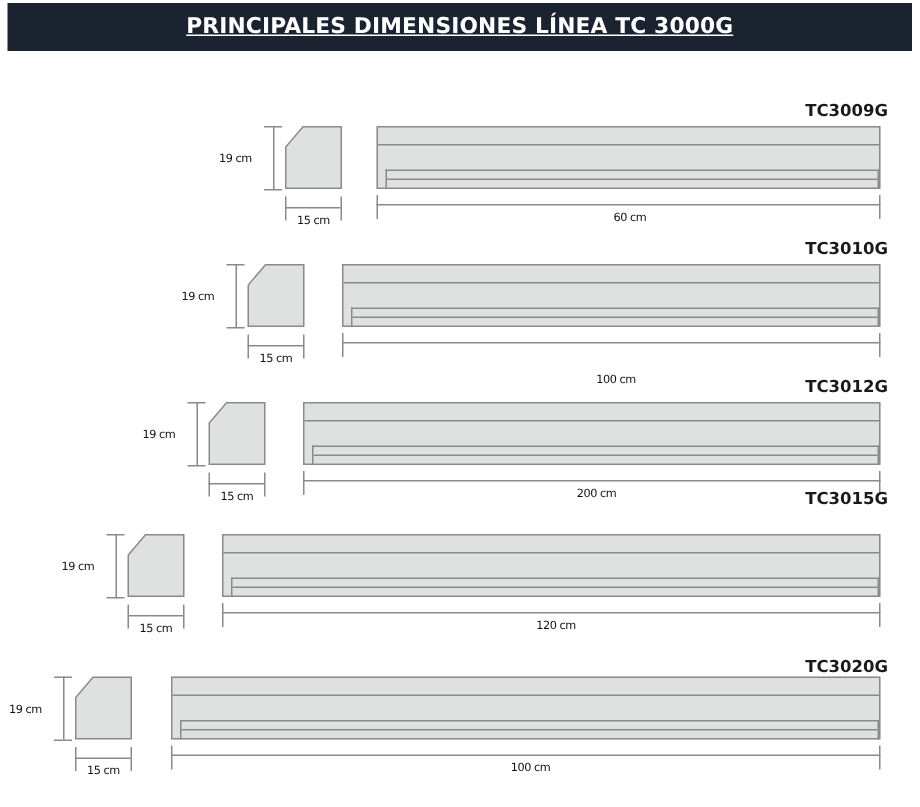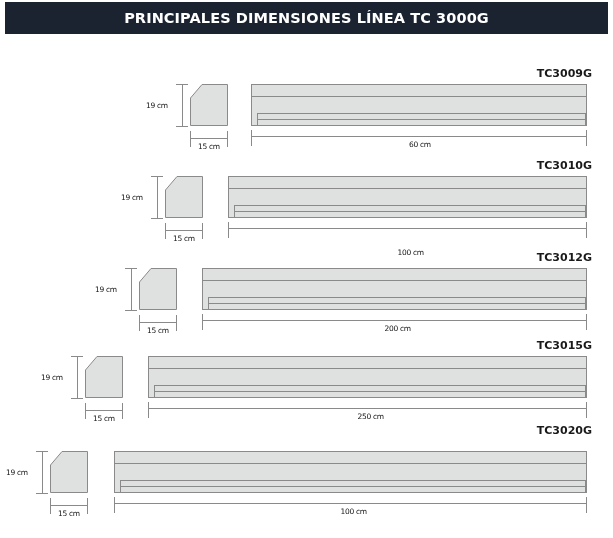--- a/index.html
+++ b/index.html
@@ -1,18 +1,18 @@
 <!DOCTYPE html>
 <html><head>
 <meta charset="utf-8">
 <style>
   html, body { margin:0; padding:0; background:#ffffff; }
   body { width:613px; height:538px; position:relative; overflow:hidden; font-family:"DejaVu Sans", sans-serif; color:#1a1a1a; }
   .header { position:absolute; left:5px; top:2px; width:603px; height:32px; background:#1b2230; display:flex; align-items:center; justify-content:center; }
-  .header-title { color:#ffffff; font-weight:bold; font-size:14.5px; letter-spacing:0.1px; }
+  .header-title { color:#ffffff; font-weight:bold; font-size:14.5px; letter-spacing:0.1px;text-decoration:underline; }
   .row { position:absolute; left:0; top:0; width:613px; }
   .model { position:absolute; font-weight:bold; font-size:11px; right:21px; }
   .bar { position:absolute; background:#dfe1e0; border:1px solid #8a8a8a; box-sizing:border-box; }
   .bar .line1 { position:absolute; left:0; right:0; height:0; border-top:1px solid #8a8a8a; }
   .bar .lip { position:absolute; border:1px solid #8a8a8a; border-bottom:none; box-sizing:border-box; }
   .bar .lip .l2 { position:absolute; left:0; right:0; border-top:1px solid #8a8a8a; }
   .vline { position:absolute; width:1px; background:#8a8a8a; }
   .hline { position:absolute; height:1px; background:#8a8a8a; }
   .lbl { position:absolute; font-size:7.5px; color:#111; white-space:nowrap; letter-spacing:-0.3px; }
   svg.prof { position:absolute; overflow:visible; }
@@ -106,21 +106,21 @@
         <div class="l2" style="top:5px"></div>
       </div>
     </div>
 
     <div class="vline" style="left:202px; top:314px; height:16px"></div>
     <div class="vline" style="left:586px; top:314px; height:16px"></div>
     <div class="hline" style="left:202px; top:320px; width:385px"></div>
     <span class="lbl" style="left:384.5px; top:324px">200 cm</span>
   </div>
   <div class="row">
-    <span class="model" style="top:339px">TC3015G</span>
+    <span class="model" style="top:326px">TC3015G</span>
 
     <div class="hline" style="left:71px; top:356px; width:12px"></div>
     <div class="hline" style="left:71px; top:398px; width:12px"></div>
     <div class="vline" style="left:77px; top:356px; height:42px"></div>
     <span class="lbl" style="left:41px; top:373px">19 cm</span>
 
     <svg class="prof" style="left:85px; top:356px" width="38" height="42">
       <polygon points="12,0.5 37.5,0.5 37.5,41.5 0.5,41.5 0.5,14" fill="#dfe1e0" stroke="#8a8a8a" stroke-width="1"></polygon>
     </svg>
 
@@ -132,24 +132,24 @@
     <div class="bar" style="left:148px; top:356px; width:439px; height:42px">
       <div class="line1" style="top:11px"></div>
       <div class="lip" style="left:5px; right:0px; top:28px; height:13px">
         <div class="l2" style="top:5px"></div>
       </div>
     </div>
 
     <div class="vline" style="left:148px; top:402px; height:16px"></div>
     <div class="vline" style="left:586px; top:402px; height:16px"></div>
     <div class="hline" style="left:148px; top:408px; width:439px"></div>
-    <span class="lbl" style="left:357.5px; top:412px">250 cm</span>
+    <span class="lbl" style="left:357.5px; top:412px">120 cm</span>
   </div>
   <div class="row">
-    <span class="model" style="top:424px">TC3020G</span>
+    <span class="model" style="top:438px">TC3020G</span>
 
     <div class="hline" style="left:36px; top:451px; width:12px"></div>
     <div class="hline" style="left:36px; top:493px; width:12px"></div>
     <div class="vline" style="left:42px; top:451px; height:42px"></div>
     <span class="lbl" style="left:6px; top:468px">19 cm</span>
 
     <svg class="prof" style="left:50px; top:451px" width="38" height="42">
       <polygon points="12,0.5 37.5,0.5 37.5,41.5 0.5,41.5 0.5,14" fill="#dfe1e0" stroke="#8a8a8a" stroke-width="1"></polygon>
     </svg>
 

